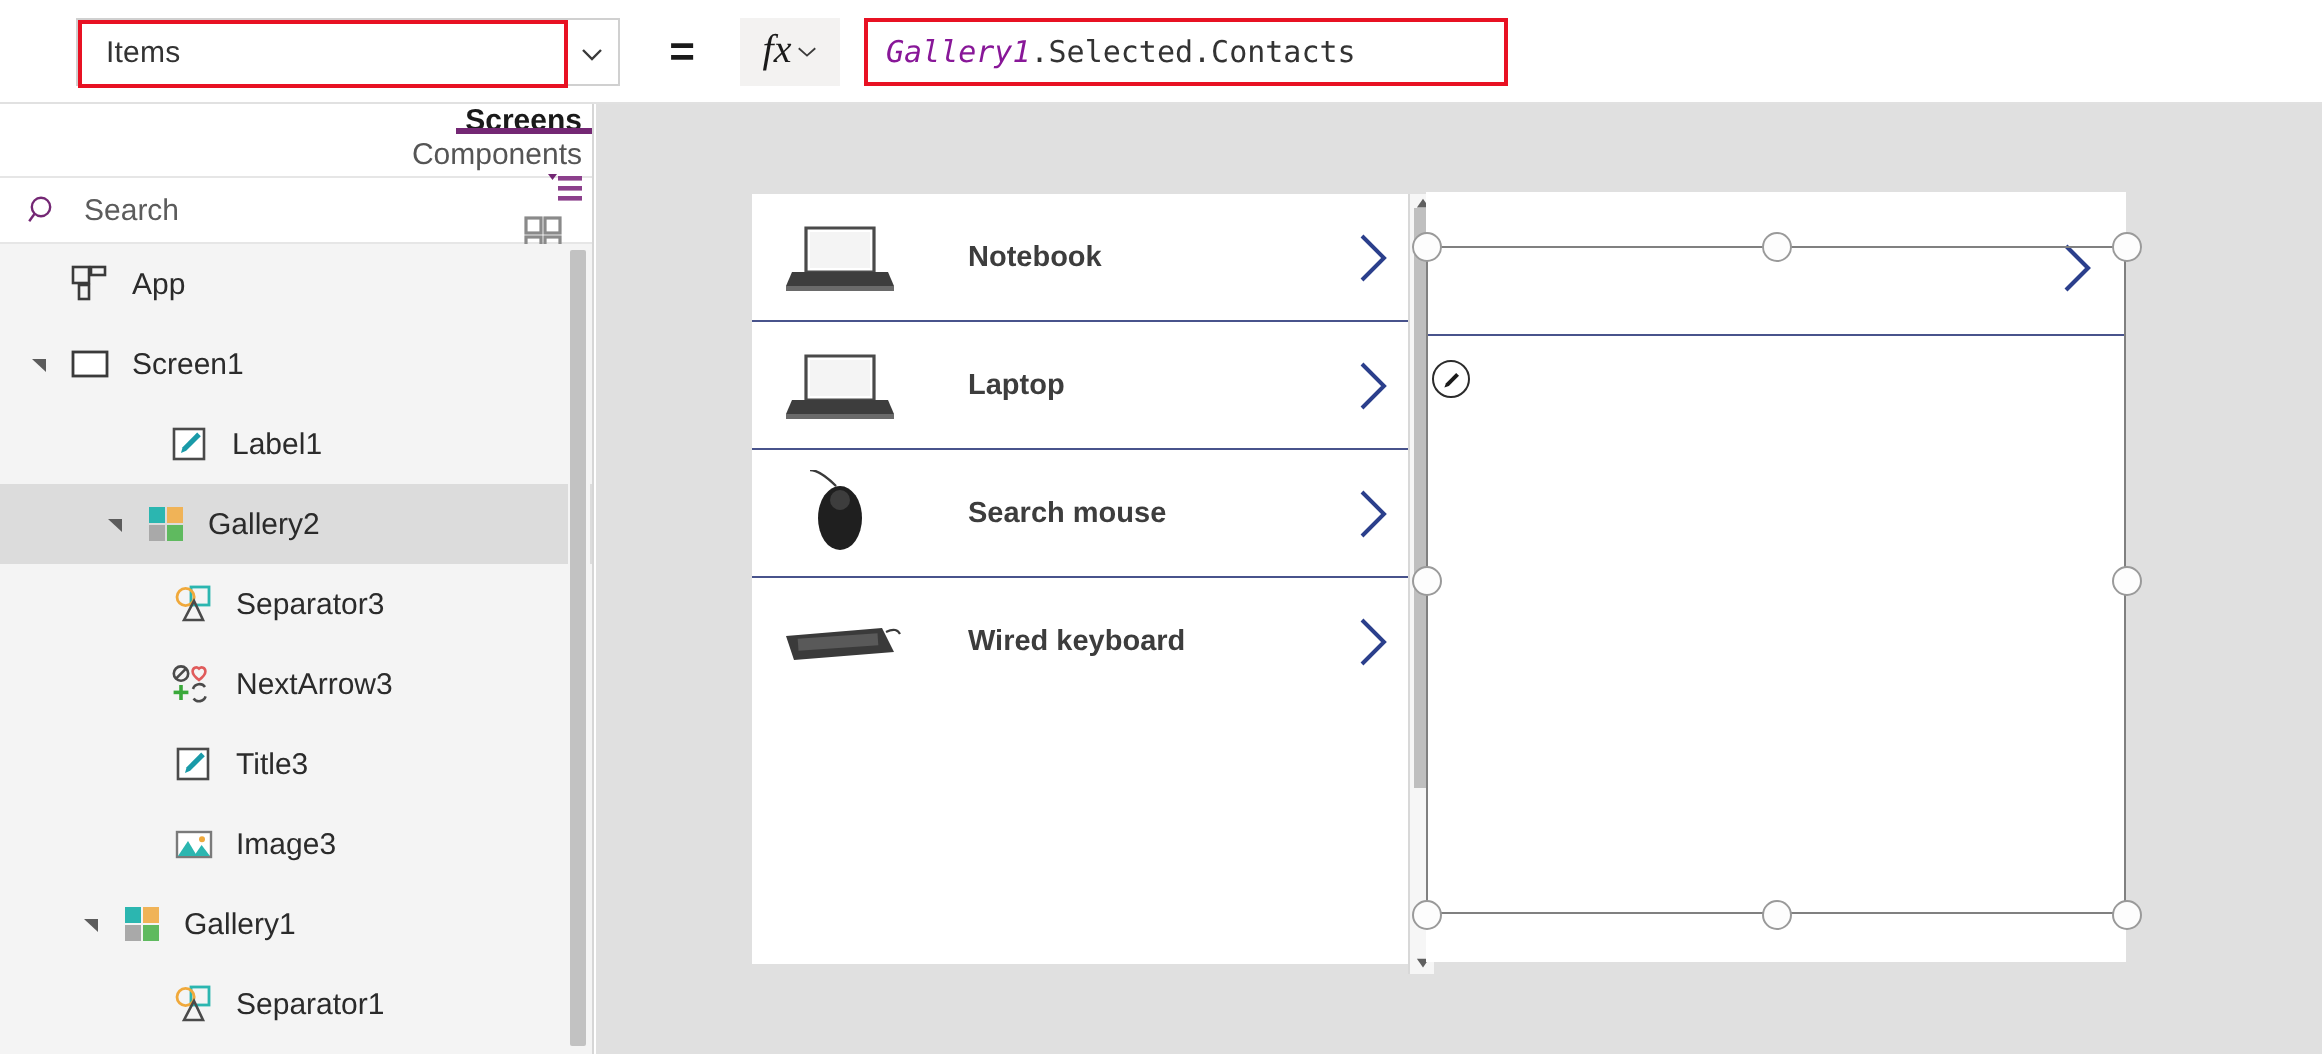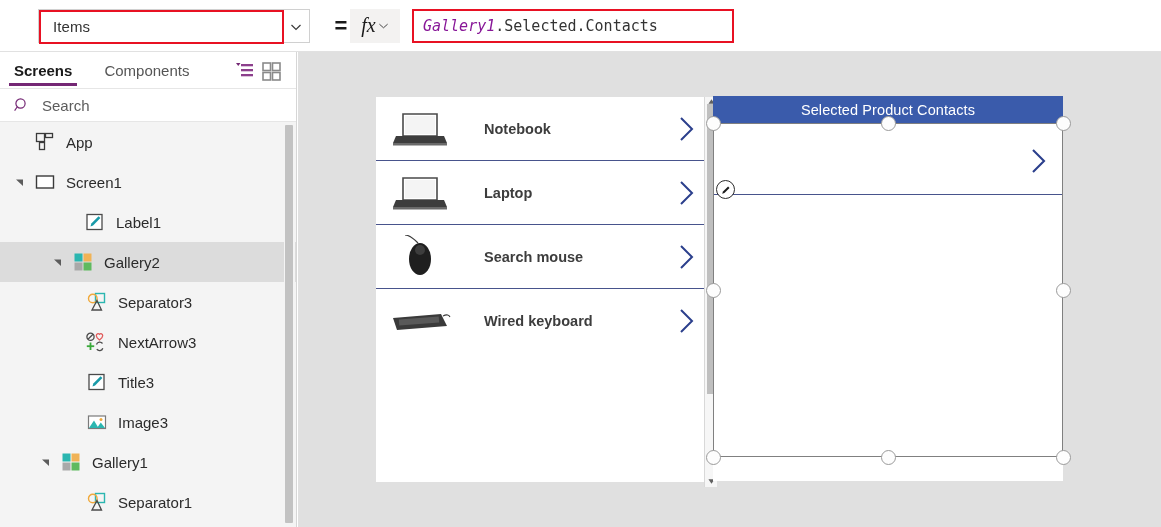--- a/index.html
+++ b/index.html
@@ -48,20 +48,21 @@
     position: absolute; right: 7px; top: 11px;
     width: 12px; height: 12px;
   }
   .equals {
     margin-left: 22px;
     font-size: 22px; font-weight: 700; color: #1a1a1a;
     line-height: 1;
     width: 18px; text-align: center;
   }
   .fx-btn {
+    margin-left: 20px;
     width: 50px; height: 34px;
     background: #f3f2f1;
     display: flex; align-items: center; justify-content: center;
     gap: 2px;
   }
   .fx-glyph {
     font-family: "Liberation Serif", serif;
     font-style: italic;
     font-size: 20px; color: #1a1a1a;
   }
@@ -91,21 +92,21 @@
   .sidebar {
     position: absolute; left: 0; top: 52px;
     width: 297px; height: 475px;
     background: #f4f4f4;
     border-right: 1px solid #d6d6d6;
   }
   .side-tabs {
     position: relative;
     height: 36px;
     background: #ffffff;
-    display: flex; align-items: flex-end;
+    display: flex; align-items: flex-end; flex-direction: column;
   }
   .side-tab {
     position: relative;
     height: 36px;
     display: flex; align-items: center;
     padding: 0 5px;
     font-size: 15px;
   }
   .side-tab.active { font-weight: 700; color: #1a1a1a; margin-left: 9px; }
   .side-tab.inactive { color: #555555; margin-left: 22px; }
@@ -551,23 +552,20 @@
       <svg class="g-scroll-arrow" style="top:1px;" viewBox="0 0 8 8">
         <path d="M4 1.5 L7.5 6.5 L0.5 6.5 Z" fill="#606060"></path>
       </svg>
       <div class="g-scroll-thumb"></div>
       <svg class="g-scroll-arrow" style="top:381px;" viewBox="0 0 8 8">
         <path d="M4 6.5 L0.5 1.5 L7.5 1.5 Z" fill="#606060"></path>
       </svg>
     </div>
 
     <div class="gallery-right">
-      <div class="gr-header">
-        <span class="gr-header-text">Selected Product Contacts</span>
-      </div>
       <div class="gr-firstrow">
         <svg class="gr-arrow" width="22" height="30" viewBox="0 0 22 30">
           <path d="M5 4 L16 15 L5 26" fill="none" stroke="#2b3f8c" stroke-width="2.1"></path>
         </svg>
       </div>
       <div class="gr-body"></div>
     </div>
 
     <div class="sel-frame">
       <div class="handle" style="left:-8px;  top:-8px;"></div>

